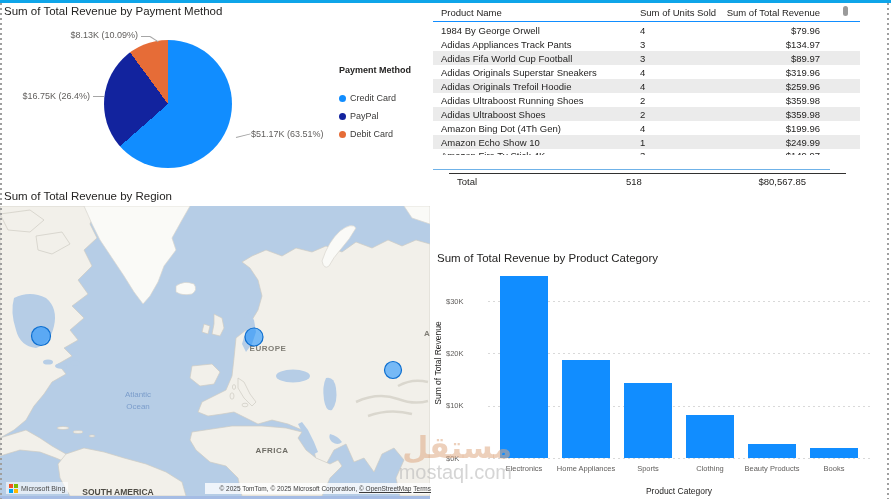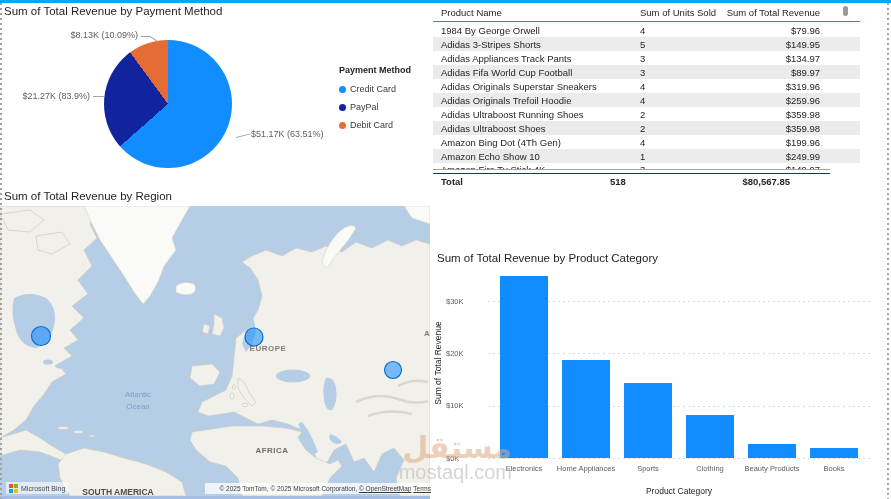--- a/index.html
+++ b/index.html
@@ -11,39 +11,39 @@
     background-image:repeating-linear-gradient(to bottom,#9f9f9f 0 2px,transparent 2px 5px); }
   .edge-left { left:0; } .edge-right { left:887px; }
 
   .visual-title { position:absolute; font-size:11.5px; color:#252423; white-space:nowrap; }
 
   
   #pie { position:absolute; left:104px; top:37px; width:128px; height:128px; border-radius:50%; }
   .pie-label { position:absolute; font-size:9px; color:#605E5C; white-space:nowrap; }
   .pie-line { position:absolute; height:1px; background:#a6a6a6; transform-origin:left center; }
   .legend { position:absolute; left:339px; top:62px; width:92px; }
-  .legend-title { font-size:9px; font-weight:bold; color:#252423; margin-bottom:9px; }
+  .legend-title { font-size:9px; font-weight:bold; color:#252423; margin-bottom:18px; }
   .legend-item { display:flex; align-items:center; margin-bottom:8px; font-size:9px; color:#3b3a39; cursor:pointer; }
   .legend-dot { width:7px; height:7px; border-radius:50%; margin-right:4px; flex:0 0 auto; }
 
   
   #table-visual { position:absolute; left:433px; top:0; width:427px; height:190px; font-size:9.5px; color:#252423; }
   .t-row { display:flex; align-items:center; padding-left:8px; padding-right:40px; height:14px; }
   .t-name { flex:1; white-space:nowrap; overflow:hidden; }
   .t-units { width:80px; text-align:left; }
   .t-rev { width:100px; text-align:right; }
   #t-header { position:absolute; left:0; top:2px; width:100%; height:17px;
     border-bottom:1.5px solid #118DFF; }
   #t-header .t-row { height:15px; }
   #t-body { position:absolute; left:0; top:20px; width:100%; }
   .t-row.alt { background:#ebebeb; }
   .t-row.clipped { height:6px; overflow:hidden; line-height:13px; align-items:flex-start; }
   #t-divider { position:absolute; left:0; top:166px; width:397px; height:1px; background:#6fb2e8; }
-  #t-total { position:absolute; left:0; top:170px; width:397px; border-top:1px solid #323130;
-    font-weight:bold; }
+  #t-total { position:absolute; left:16px; top:170px; width:397px; border-top:1px solid #323130;
+    font-weight:normal; }
   #t-total .t-row { height:14px; }
   #t-scroll-thumb { position:absolute; left:410px; top:3px; width:5px; height:10px;
     background:#9a9a9a; border-radius:3px; cursor:pointer; }
 
   
   #map-wrap { position:absolute; left:0; top:203px; width:430px; height:290px; overflow:hidden; }
   #map-wrap svg { display:block; overflow:hidden; }
   #map-strip { position:absolute; left:0; top:493px; width:430px; height:6px; background:#a5bce4; }
   #map-attribution { position:absolute; left:205px; top:480px; width:228px; height:11px;
     background:rgba(255,255,255,.78); font-size:6.5px; color:#3b3b3b; text-align:right;
@@ -75,21 +75,21 @@
 
 <div id="canvas">
 
   <div class="visual-title" style="left:4px; top:2px;">Sum of Total Revenue by Payment Method</div>
   <div id="pie" style="background: conic-gradient(rgb(17, 141, 255) 0deg, rgb(17, 141, 255) 228.64deg, rgb(18, 35, 158) 228.64deg, rgb(18, 35, 158) 323.67deg, rgb(230, 108, 55) 323.67deg, rgb(230, 108, 55) 360deg);"></div>
 
   <div class="pie-label" style="left:28px; top:27px; width:110px; text-align:right;">$8.13K (10.09%)</div>
   <div class="pie-line" style="left:141px; top:33px; width:9px;"></div>
   <div class="pie-line" style="left:150px; top:33px; width:10px; transform:rotate(33deg);"></div>
 
-  <div class="pie-label" style="left:8px; top:88px; width:82px; text-align:right;">$21.27K (83.9%)</div>
+  <div class="pie-label" style="left:8px; top:88px; width:82px; text-align:right;">$16.75K (26.4%)</div>
   <div class="pie-line" style="left:93px; top:93px; width:11px;"></div>
 
   <div class="pie-label" style="left:251px; top:126px;">$51.17K (63.51%)</div>
   <div class="pie-line" style="left:236px; top:134px; width:15px; transform:rotate(-14deg);"></div>
 
   <div class="legend">
     <div class="legend-title">Payment Method</div>
     <div class="legend-item">
       <span class="legend-dot" style="background: rgb(17, 141, 255);"></span>
       <span>Credit Card</span>
@@ -110,25 +110,20 @@
         <span class="t-name">Product Name</span>
         <span class="t-units">Sum of Units Sold</span>
         <span class="t-rev">Sum of Total Revenue</span>
       </div>
     </div>
     <div id="t-body">
         <div class="t-row">
           <span class="t-name">1984 By George Orwell</span>
           <span class="t-units">4</span>
           <span class="t-rev">$79.96</span>
-        </div>
-        <div class="t-row alt">
-          <span class="t-name">Adidas 3-Stripes Shorts</span>
-          <span class="t-units">5</span>
-          <span class="t-rev">$149.95</span>
         </div>
         <div class="t-row">
           <span class="t-name">Adidas Appliances Track Pants</span>
           <span class="t-units">3</span>
           <span class="t-rev">$134.97</span>
         </div>
         <div class="t-row alt">
           <span class="t-name">Adidas Fifa World Cup Football</span>
           <span class="t-units">3</span>
           <span class="t-rev">$89.97</span>

